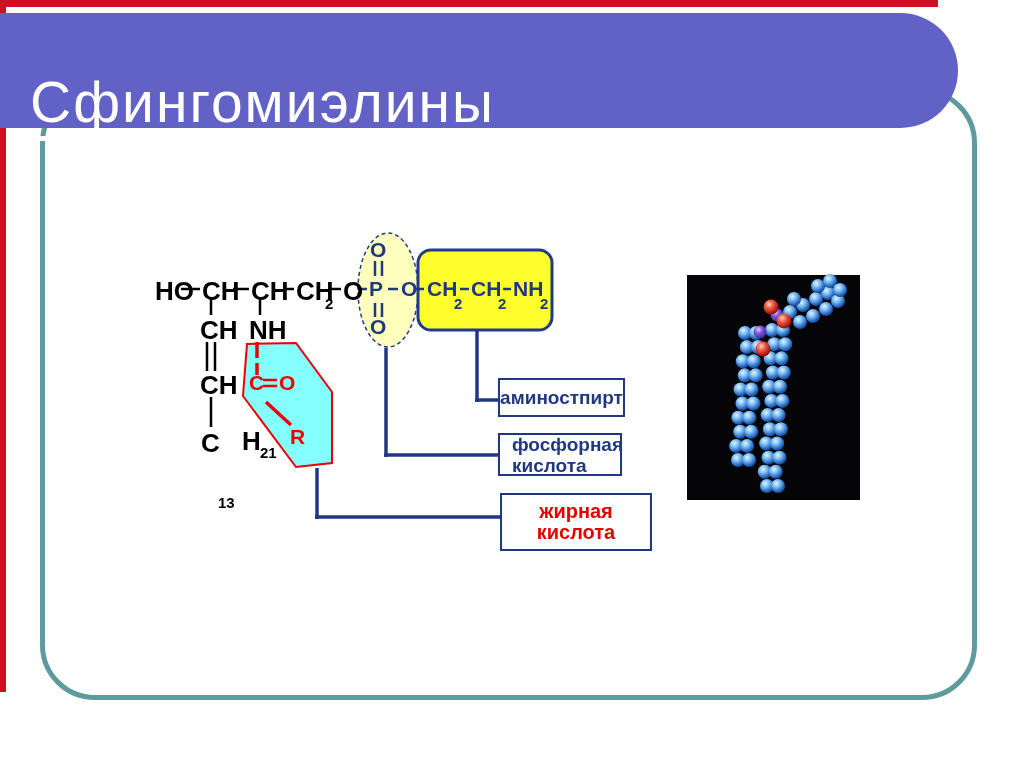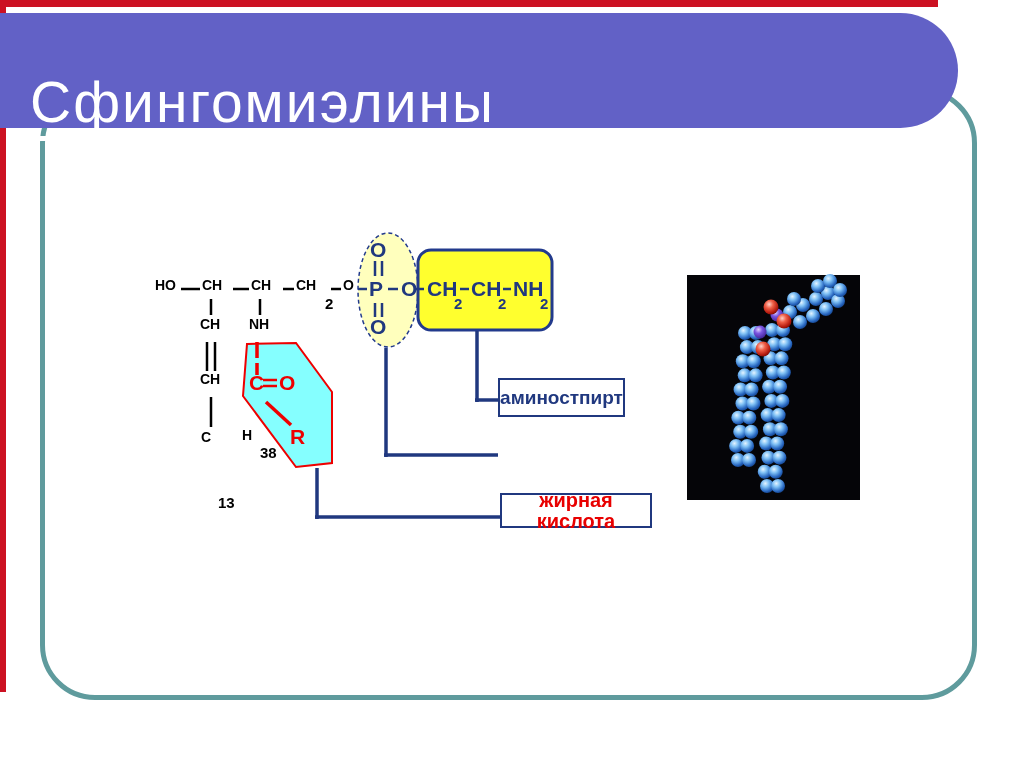--- a/index.html
+++ b/index.html
@@ -15,21 +15,21 @@
               color:#ffffff;white-space:nowrap;}
   #title-underline{position:absolute;left:25px;top:123px;width:880px;height:5px;background:#ffffff;}
   
   #content-panel{position:absolute;left:40px;top:88px;width:937px;height:612px;
                  box-sizing:border-box;border:5px solid #5f9b9d;border-radius:55px;z-index:1;background:#fff;}
   
   #diagram-svg{position:absolute;left:0;top:0;z-index:2;pointer-events:none;}
   
   #formula-layer{position:absolute;left:0;top:0;width:1024px;height:767px;z-index:3;pointer-events:none;}
   .tok{position:absolute;white-space:nowrap;font-weight:bold;line-height:1;}
-  .fb{font-size:14px;color:#000000;}
+  .fb{font-size:26px;color:#000000;}
   .fn{font-size:21px;color:#20387f;}
   .fr{font-size:21px;color:#ee0000;}
   .fs{font-size:15px;color:#000000;}
   .fns{font-size:15px;color:#20387f;}
   
   .label-box{position:absolute;background:#ffffff;border:2px solid #20387f;box-sizing:border-box;
              display:flex;flex-direction:column;justify-content:center;z-index:3;font-weight:bold;}
   .label-box div{line-height:21px;}
 </style>
 </head>
@@ -167,38 +167,42 @@
       <div class="tok fb" style="left: 251px; top: 278px;">CH</div>
       <div class="tok fb" style="left: 296px; top: 278px;">CH</div>
       <div class="tok fs" style="left: 325px; top: 296px;">2</div>
       <div class="tok fb" style="left: 343px; top: 278px;">O</div>
       <div class="tok fb" style="left: 200px; top: 317px;">CH</div>
       <div class="tok fb" style="left: 249px; top: 317px;">NH</div>
       <div class="tok fb" style="left: 200px; top: 372px;">CH</div>
       <div class="tok fb" style="left: 201px; top: 430px;">C</div>
       <div class="tok fs" style="left: 218px; top: 447px; margin-top: 48px;">13</div>
       <div class="tok fb" style="left: 242px; top: 428px;">H</div>
-      <div class="tok fs" style="left: 260px; top: 445px;">38</div>
+      <div class="tok fs" style="left: 260px; top: 445px;">21</div>
       <div class="tok fn" style="left: 370px; top: 239px;">O</div>
       <div class="tok fn" style="left: 369px; top: 278px;">P</div>
       <div class="tok fn" style="left: 370px; top: 316px;">O</div>
       <div class="tok fn" style="left: 401px; top: 278px;">O</div>
       <div class="tok fn" style="left: 427px; top: 278px;">CH</div>
       <div class="tok fns" style="left: 454px; top: 296px;">2</div>
       <div class="tok fn" style="left: 471px; top: 278px;">CH</div>
       <div class="tok fns" style="left: 498px; top: 296px;">2</div>
       <div class="tok fn" style="left: 513px; top: 278px;">NH</div>
       <div class="tok fns" style="left: 540px; top: 296px;">2</div>
       <div class="tok fr" style="left: 249px; top: 372px;">C</div>
       <div class="tok fr" style="left: 279px; top: 372px;">O</div>
       <div class="tok fr" style="left: 290px; top: 426px;">R</div>
       <div class="label-box" style="left: 498px; top: 378px; width: 127px; height: 39px; color: rgb(32, 56, 127); font-size: 19px; text-align: center; padding-left: 0px;">
         <div>аминостпирт</div>
       </div>
-      <div class="label-box" style="left: 500px; top: 493px; width: 152px; height: 35px; color: rgb(232, 0, 0); font-size: 20px; text-align: center; padding-left: 0px;">
+      <div class="label-box" style="left: 498px; top: 433px; width: 124px; height: 43px; color: rgb(32, 56, 127); font-size: 19px; text-align: left; padding-left: 12px;">
+        <div>фосфорная</div>
+        <div>кислота</div>
+      </div>
+      <div class="label-box" style="left: 500px; top: 493px; width: 152px; height: 58px; color: rgb(232, 0, 0); font-size: 20px; text-align: center; padding-left: 0px;">
         <div>жирная кислота</div>
       </div>
     </div>
 
   <div id="title-bar" style="background: rgb(98, 97, 198);">
     <div id="title-text">Сфингомиэлины</div>
     <div id="title-underline"></div>
   </div>
 
 </div>

